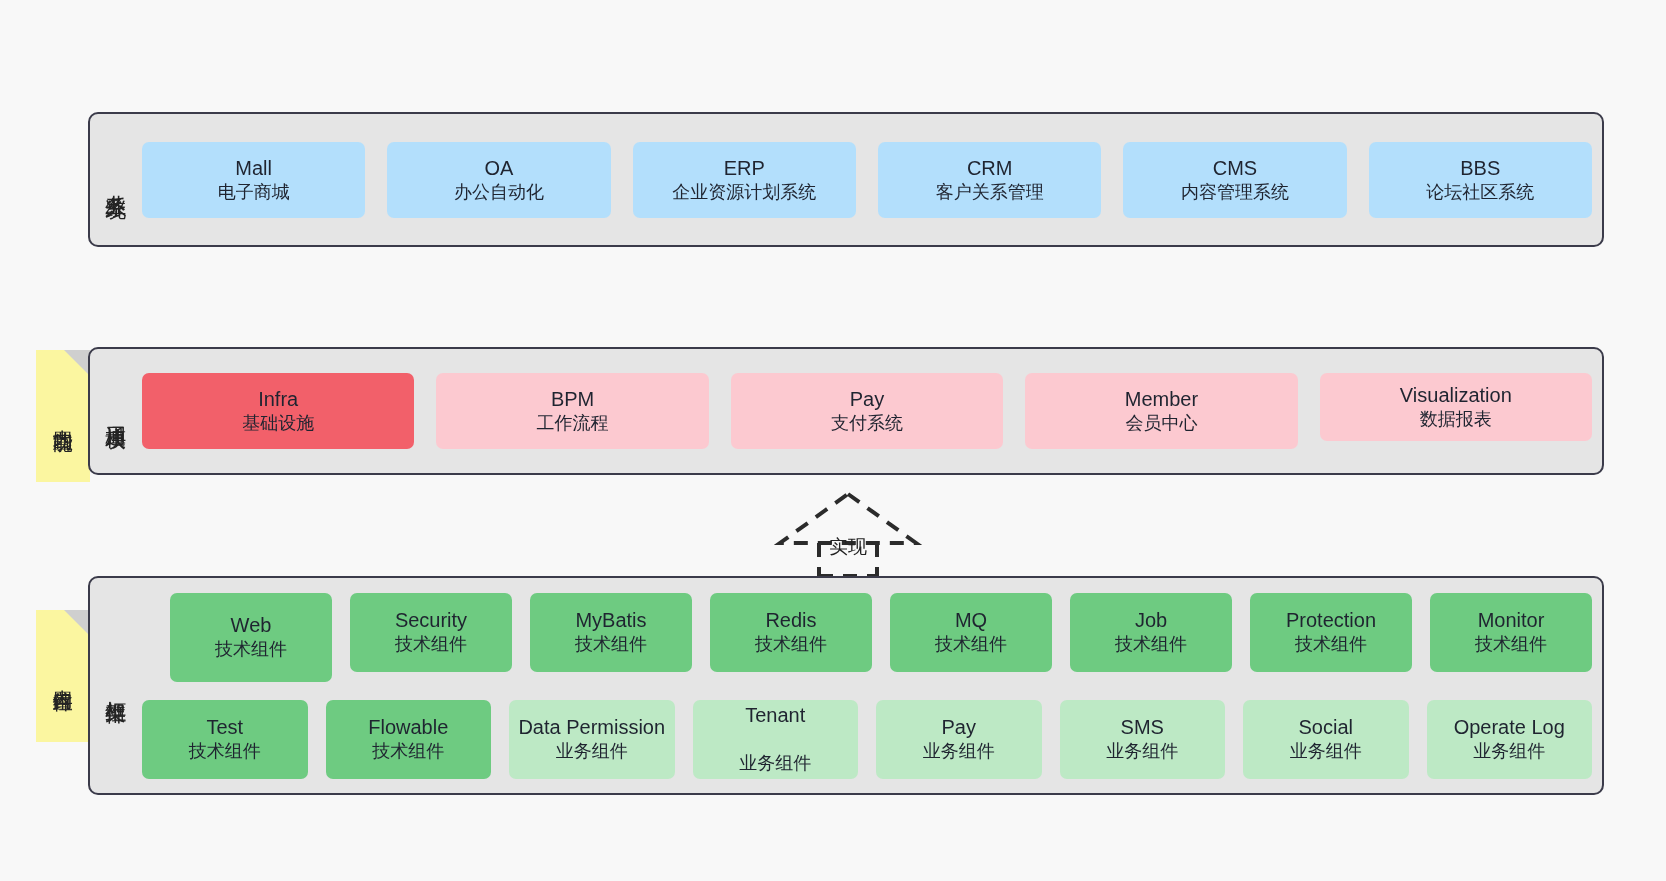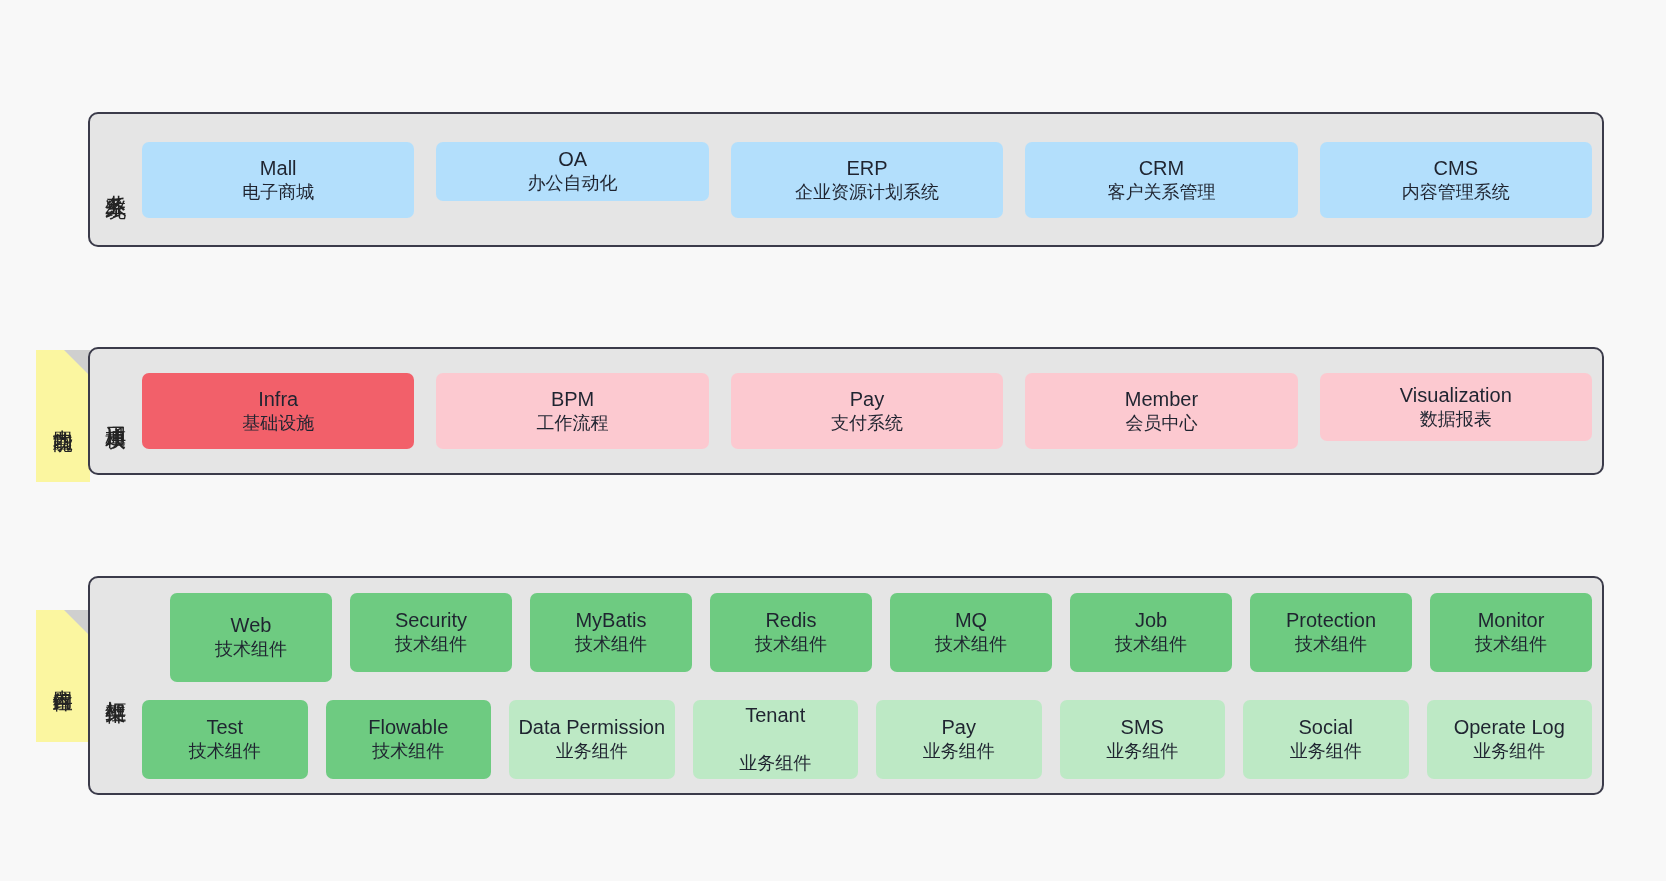--- a/index.html
+++ b/index.html
@@ -118,35 +118,39 @@
 <div id="canvas">
 
   <div class="layer" id="layer-1" style="left:88px; top:112px; width:1516px; height:135px;">
     <div class="layer-title">业务系统</div>
     <div class="layer-body">
       <div class="row">
         <div class="card c-blue" style="height:76px;">
           <span class="title">Mall</span>
           <span class="sub">电子商城</span>
         </div>
-        <div class="card c-blue" style="height:59px;">
+        <div class="card c-blue" style="height:76px;">
           <span class="title">OA</span>
           <span class="sub">办公自动化</span>
         </div>
         <div class="card c-blue" style="height:76px;">
           <span class="title">ERP</span>
           <span class="sub">企业资源计划系统</span>
         </div>
         <div class="card c-blue" style="height:76px;">
           <span class="title">CRM</span>
           <span class="sub">客户关系管理</span>
         </div>
         <div class="card c-blue" style="height:76px;">
           <span class="title">CMS</span>
           <span class="sub">内容管理系统</span>
+        </div>
+        <div class="card c-blue" style="height:76px;">
+          <span class="title">BBS</span>
+          <span class="sub">论坛社区系统</span>
         </div>
       </div>
     </div>
   </div>
 
 
   <div class="note" id="note-1" style="left:36px; top:350px; width:54px; height:132px;">
     <span class="fold"></span>
     <span>内置功能</span>
   </div>
@@ -172,20 +176,27 @@
           <span class="sub">会员中心</span>
         </div>
         <div class="card c-pink" style="height:68px;">
           <span class="title">Visualization</span>
           <span class="sub">数据报表</span>
         </div>
       </div>
     </div>
   </div>
 
+  <div class="arrow" id="arrow-implement" style="left:775px; top:490px; width:146px; height:88px;">
+    <svg width="146" height="88" viewBox="0 0 146 88">
+      <path d="M 73 4 L 141 53 L 5 53 Z" fill="#f8f8f8" stroke="#2b2b2b" stroke-width="4" stroke-dasharray="14,10" stroke-linejoin="miter"></path>
+      <path d="M 44 53 L 44 88 M 102 53 L 102 88 M 44 86 L 102 86" fill="none" stroke="#2b2b2b" stroke-width="4" stroke-dasharray="14,10"></path>
+    </svg>
+    <span class="alabel" style="top:44px;">实现</span>
+  </div>
 
   <div class="note" id="note-2" style="left:36px; top:610px; width:54px; height:132px;">
     <span class="fold"></span>
     <span>内置组件</span>
   </div>
 
   <div class="layer" id="layer-3" style="left:88px; top:576px; width:1516px; height:219px;">
     <div class="layer-title">框架组件</div>
     <div class="layer-body">
 

